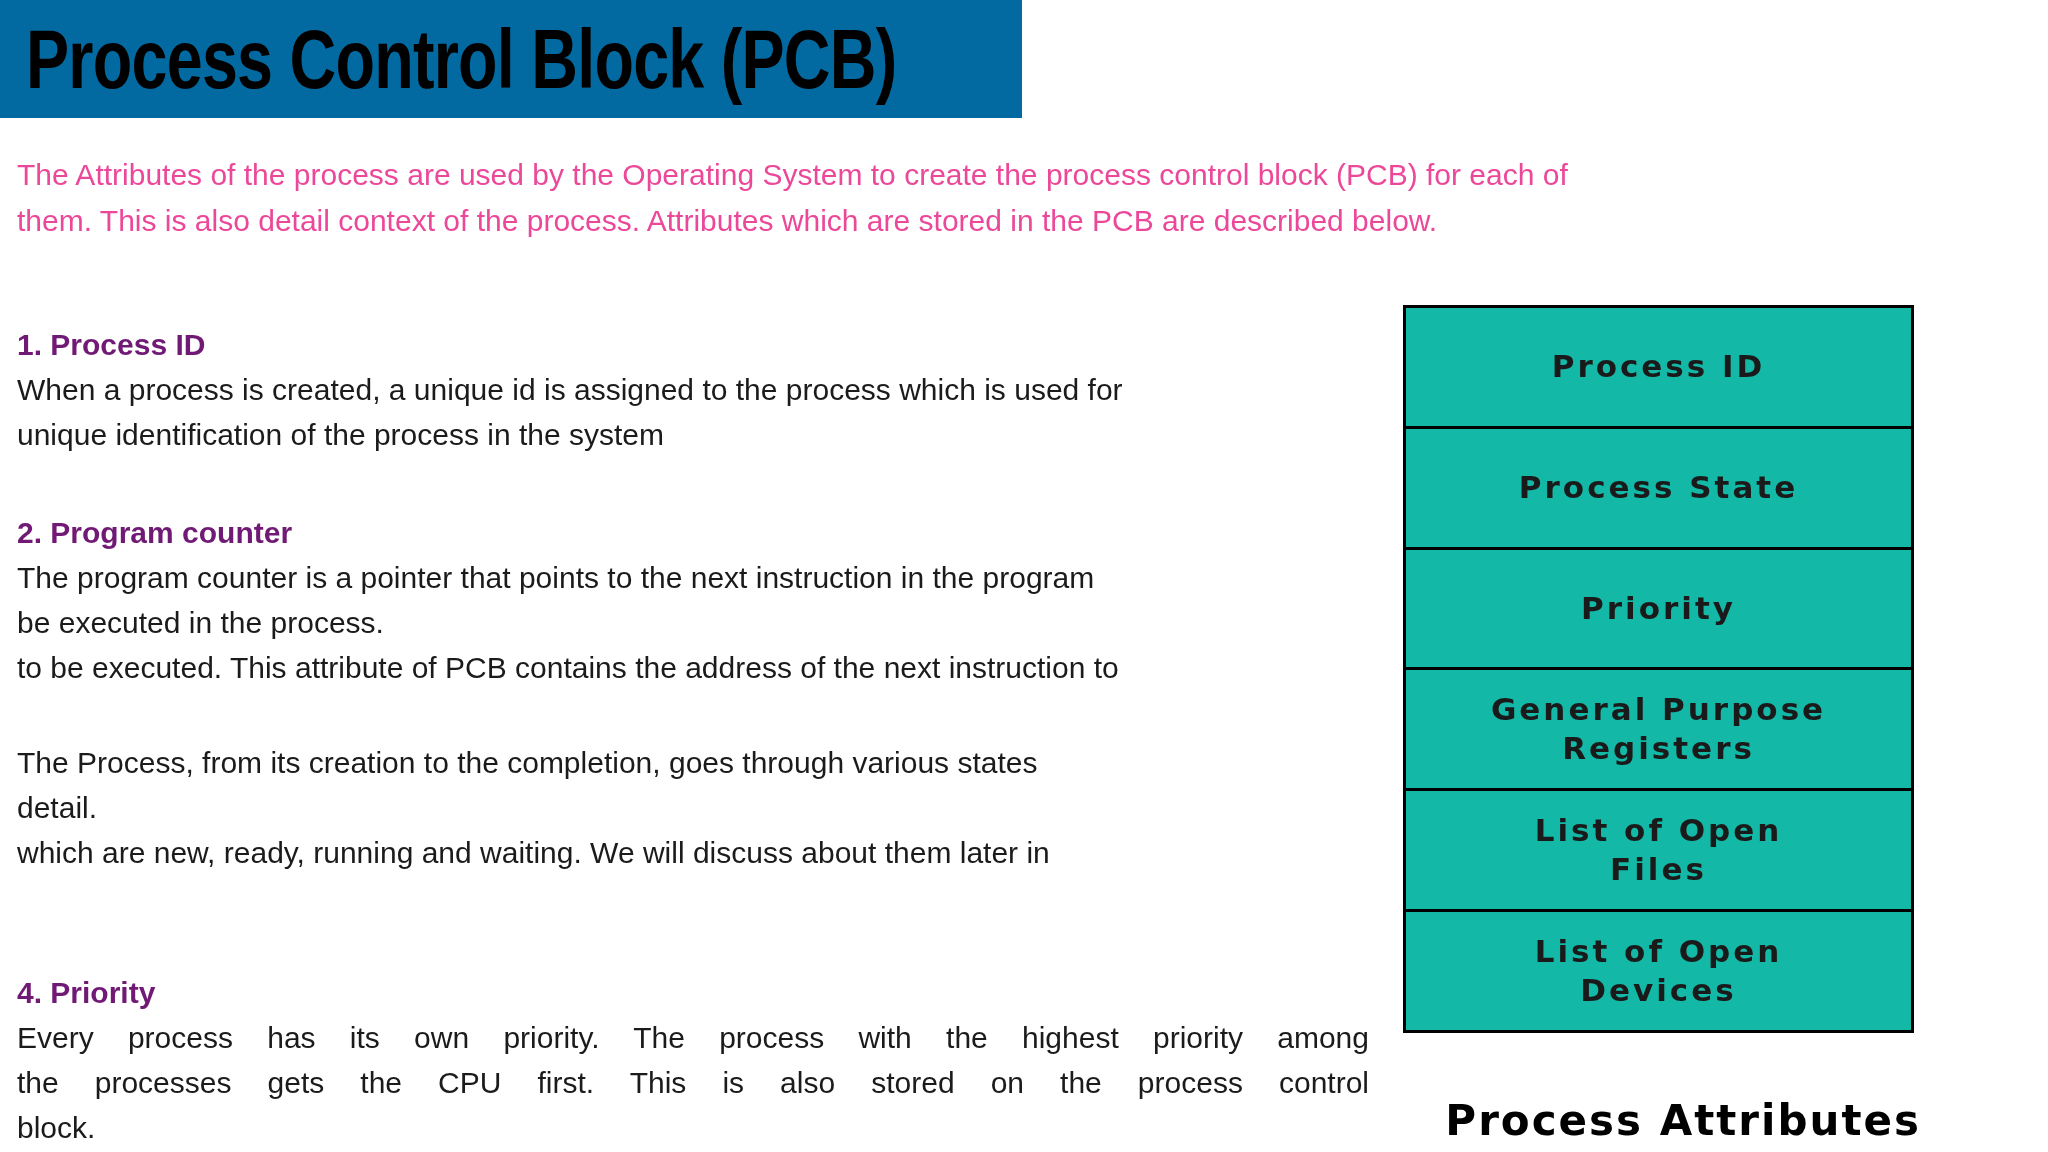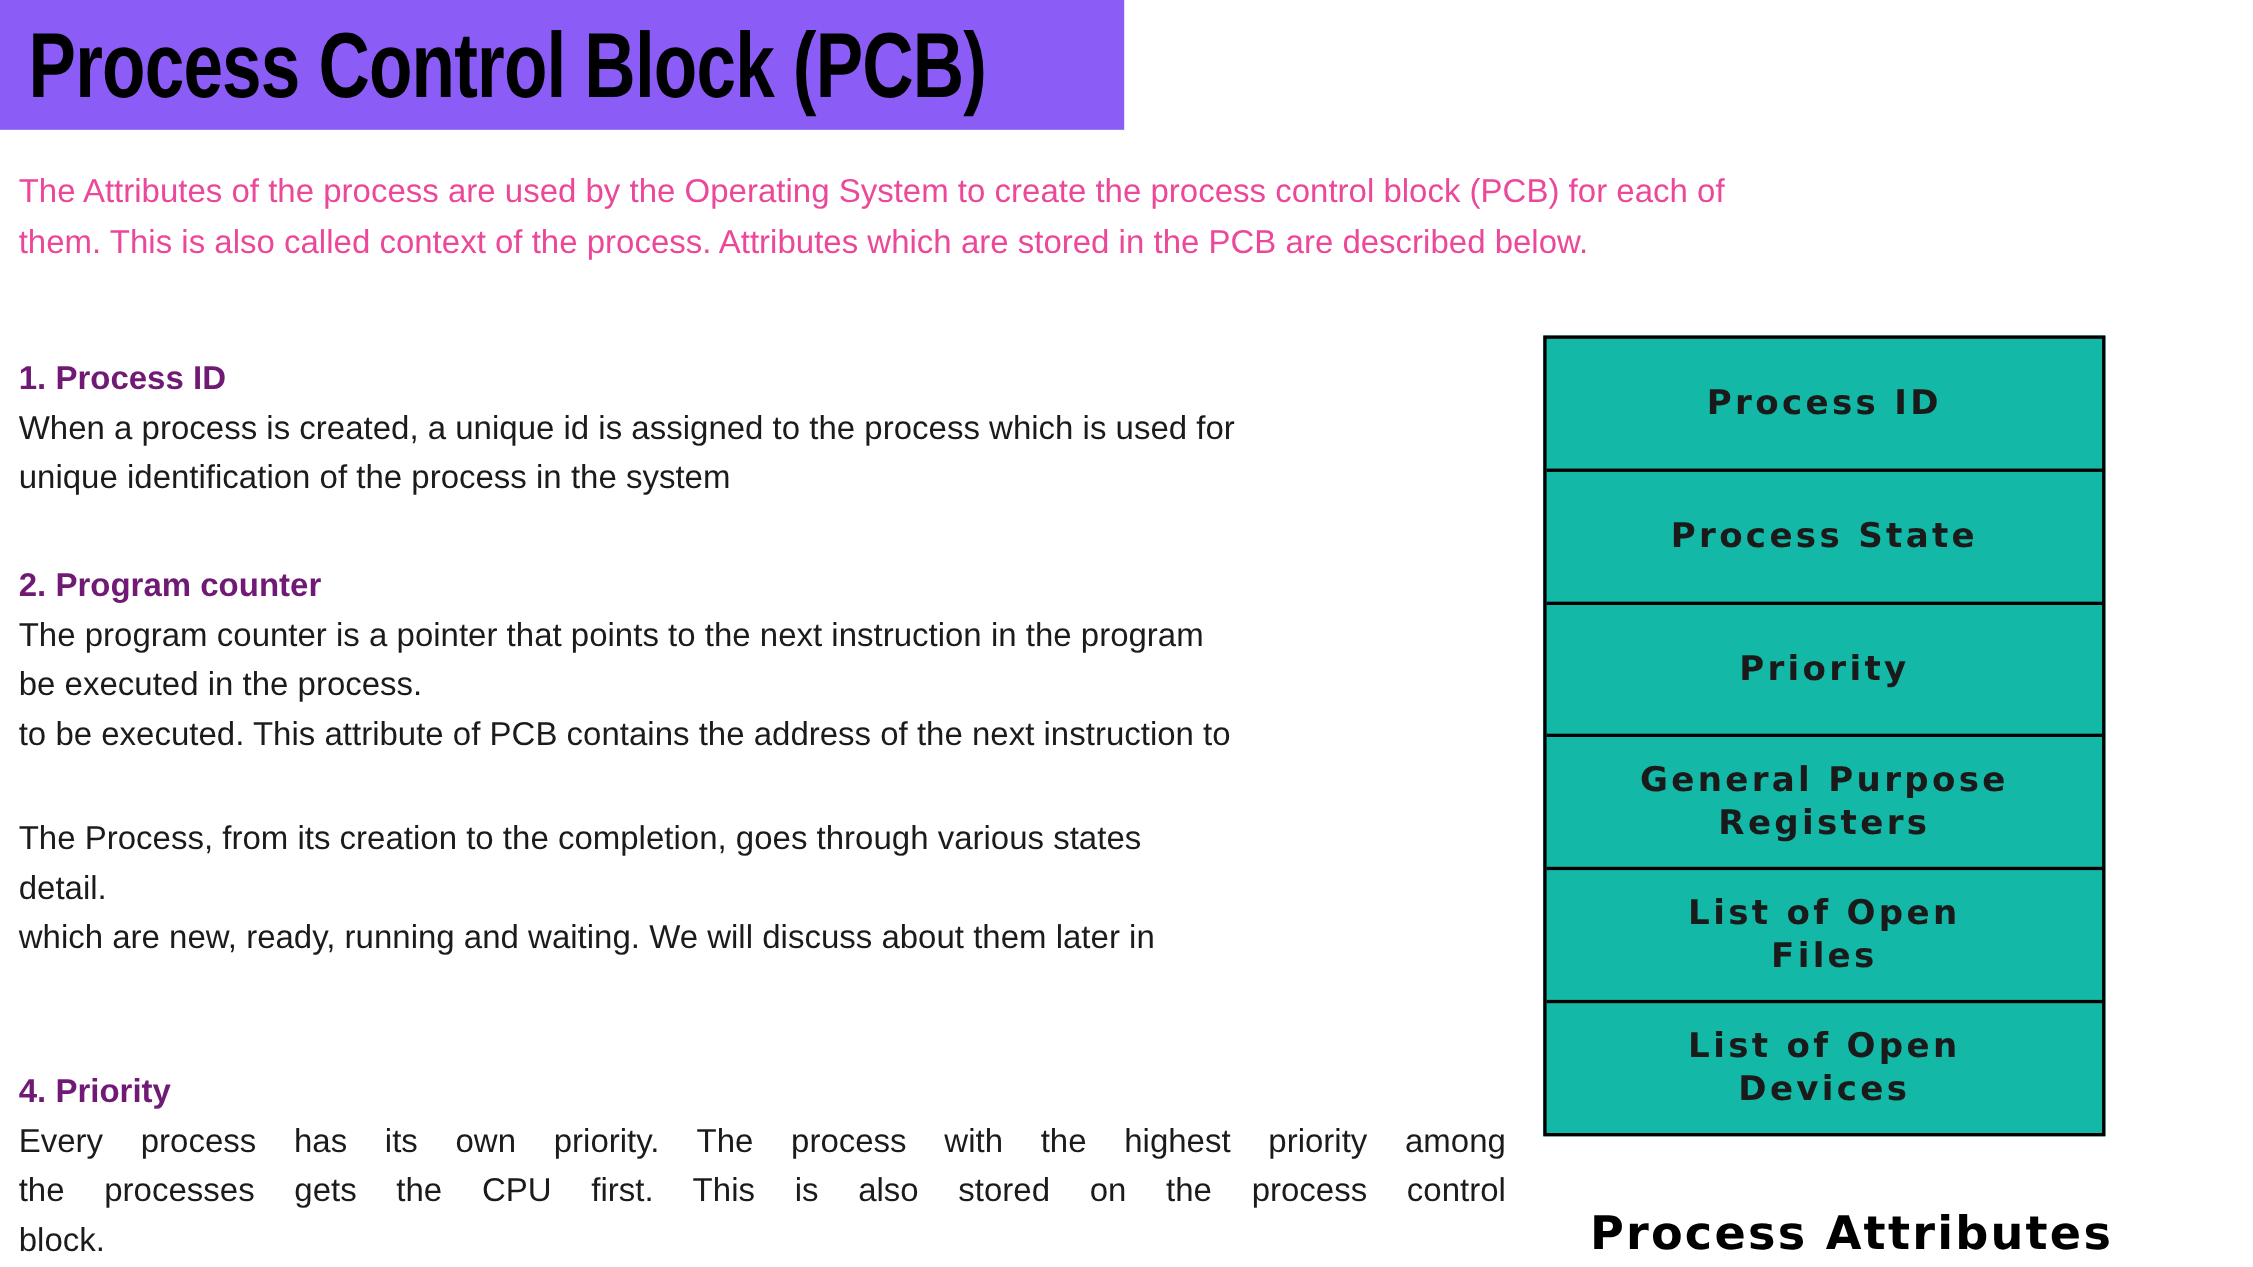--- a/index.html
+++ b/index.html
@@ -11,21 +11,21 @@
     overflow: hidden;
     font-family: "Liberation Sans", sans-serif;
     color: #1f1f1f;
   }
 
   
   .title-bar {
     position: absolute;
     left: 0; top: 0;
     width: 1022px; height: 118px;
-    background: #8b5cf6;
+    background: #0369a1;
   }
   .title-text {
     display: inline-block;
     margin-left: 26px;
     line-height: 118px;
     font-size: 84px;
     font-weight: 800;
     color: #000000;
     white-space: nowrap;
     transform: scaleX(0.77);
@@ -112,21 +112,21 @@
 <body>
 
 <div class="slide">
 
   <div class="title-bar">
     <span class="title-text">Process Control Block (PCB)</span>
   </div>
 
   <div class="intro">
     <span class="line">The Attributes of the process are used by the Operating System to create the process control block (PCB) for each of</span>
-    <span class="line">them. This is also called context of the process. Attributes which are stored in the PCB are described below.</span>
+    <span class="line">them. This is also detail context of the process. Attributes which are stored in the PCB are described below.</span>
   </div>
 
   <div class="section s1">
     <div class="heading">1. Process ID</div>
     <span class="body-line">When a process is created, a unique id is assigned to the process which is used for</span>
     <span class="body-line">unique identification of the process in the system</span>
   </div>
 
   <div class="section s2">
     <div class="heading">2. Program counter</div>

